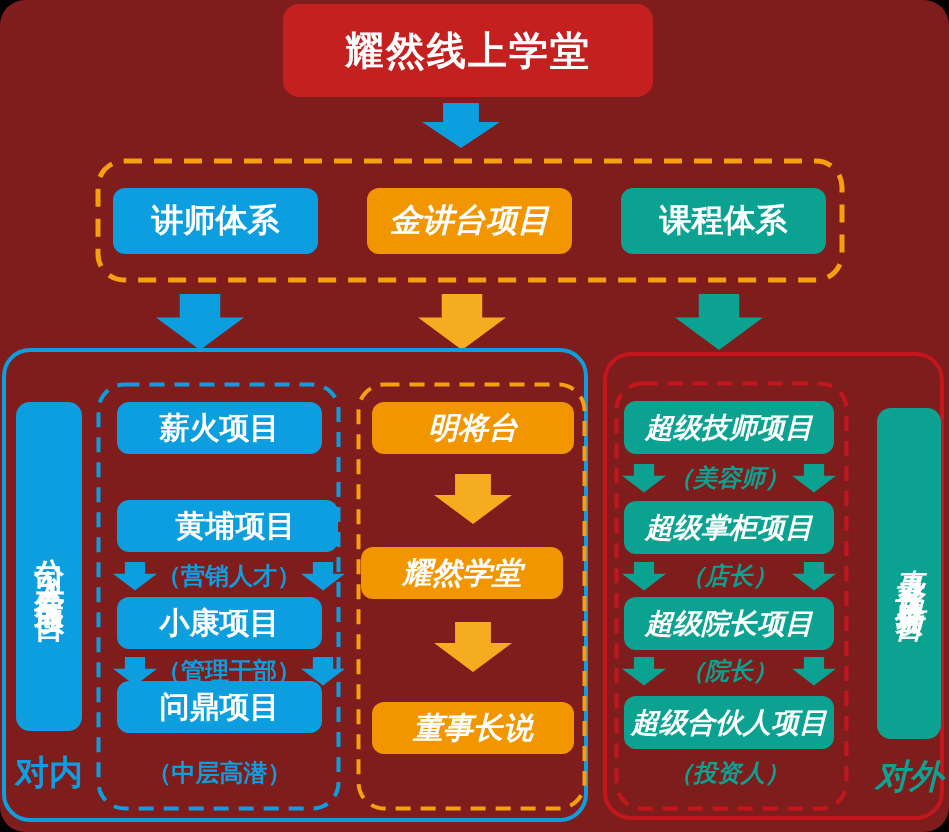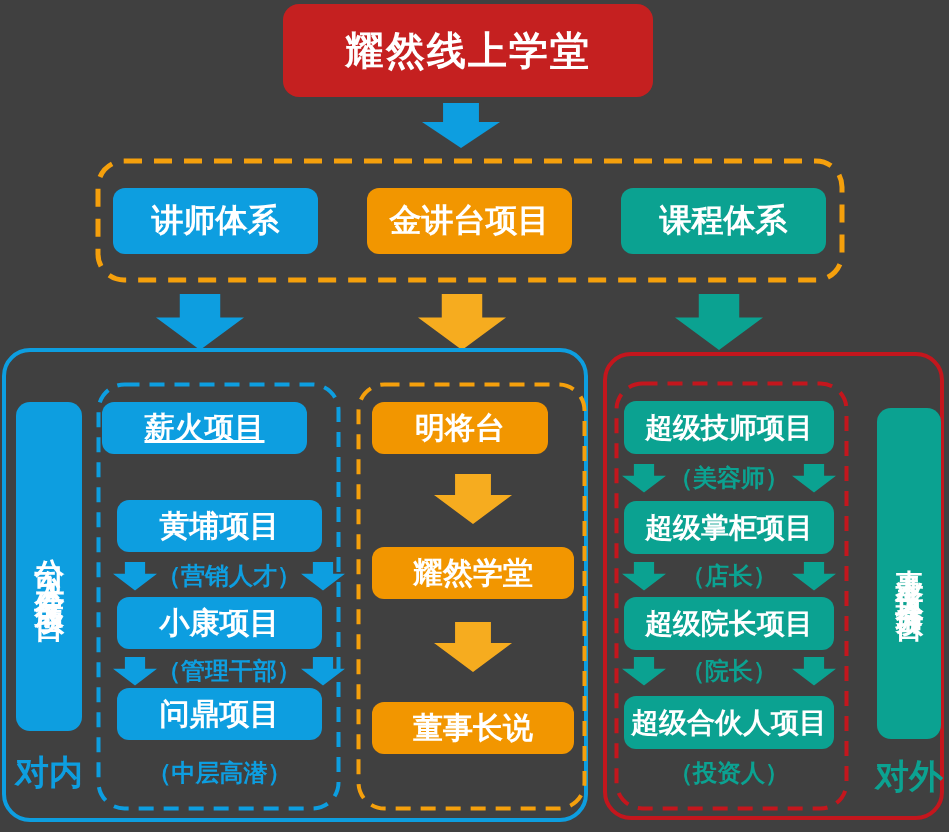--- a/index.html
+++ b/index.html
@@ -1,23 +1,24 @@
 <!DOCTYPE html>
 <html><head>
 <meta charset="utf-8">
 <style>
   html,body{margin:0;padding:0;background:#000;}
   .canvas{
-    position:relative;width:949px;height:832px;background:#404040;overflow:hidden;
+    position:relative;width:949px;height:832px;background:#7f1d1d;overflow:hidden;
     font-family:"Liberation Sans","DejaVu Sans",sans-serif;
+    border-radius:25px;
   }
   .abs{position:absolute;}
   
   .bg-blue{background:#0D9EE0;}
-  .bg-orange{background:#F29600;}
+  .bg-orange{background:#F29600;font-style:italic;}
   .bg-orange-lt{background:#F6AC1F;}
   .bg-teal{background:#0BA291;}
   .bg-red{background:#C52020;}
   .t-blue{color:#0D9EE0;}
   .t-teal{color:#0BA291;}
   
   .node{
     border-radius:12px;color:#fff;font-weight:700;
     display:flex;align-items:center;justify-content:center;
     text-align:center;white-space:nowrap;
@@ -29,21 +30,21 @@
   .sys-box{width:205px;height:66px;font-size:32px;border-radius:12px;}
   .step-box{width:205px;height:52px;font-size:30px;}
   .step-box-r{width:210px;height:53px;font-size:28px;}
   
   .arrow{
     clip-path:polygon(27% 0,73% 0,73% 42%,100% 42%,50% 100%,0 42%,27% 42%);
   }
   
   .cont{border-radius:28px;box-sizing:border-box;}
   .cont-blue{border:4px solid #0D9EE0;}
-  .cont-red{border:4px solid #C4161D;}
+  .cont-red{border:4px solid #C4161D;font-style:italic;}
   
   .dash-svg{position:absolute;left:0;top:0;}
   
   .vbar{
     border-radius:14px;display:flex;align-items:center;justify-content:center;
   }
   .vtext{
     writing-mode:vertical-rl;text-orientation:upright;
     color:#fff;font-weight:700;white-space:nowrap;
   }
@@ -94,58 +95,58 @@
 
     <div class="abs vbar bg-blue" style="left:10px;top:50px;width:66px;height:329px;">
       <span class="vtext vtext-l">公司人才发展项目</span>
     </div>
     <div class="abs side-tag t-blue" style="left:8px;top:398px;width:70px;">对内</div>
 
     <svg class="dash-svg" style="left:90px;top:30px;" width="245" height="429">
       <rect x="2.5" y="2.5" width="240" height="424" rx="26" fill="none" stroke="#0D9EE0" stroke-width="4" stroke-dasharray="15 10"></rect>
     </svg>
 
-    <div class="abs node bg-blue step-box" style="left:96px;top:50px;text-decoration:underline;">
+    <div class="abs node bg-blue step-box" style="left:111px;top:50px;">
       <span>薪火项目</span>
     </div>
 
-    <div class="abs node bg-blue step-box" style="left:111px;top:148px;">
+    <div class="abs node bg-blue step-box" style="left:111px;top:148px;padding-left:16px;">
       <span>黄埔项目</span>
     </div>
     <div class="abs cap-row" style="left:107px;top:208px;width:213px;">
       <span class="sm-arrow arrow bg-blue"></span>
       <span class="cap t-blue">（营销人才）</span>
       <span class="sm-arrow arrow bg-blue"></span>
     </div>
 
     <div class="abs node bg-blue step-box" style="left:111px;top:245px;">
       <span>小康项目</span>
     </div>
     <div class="abs cap-row" style="left:107px;top:303px;width:213px;">
       <span class="sm-arrow arrow bg-blue"></span>
       <span class="cap t-blue">（管理干部）</span>
       <span class="sm-arrow arrow bg-blue"></span>
     </div>
 
-    <div class="abs node bg-blue step-box" style="left:111px;top:336px;">
+    <div class="abs node bg-blue step-box" style="left:111px;top:329px;">
       <span>问鼎项目</span>
     </div>
     <div class="abs cap-row cap-row-center" style="left:107px;top:405px;width:213px;">
       <span class="cap t-blue">（中层高潜）</span>
     </div>
 
     <svg class="dash-svg" style="left:350px;top:30px;" width="231" height="429">
       <rect x="2.5" y="2.5" width="226" height="424" rx="26" fill="none" stroke="#F5A00C" stroke-width="4" stroke-dasharray="15 10"></rect>
     </svg>
 
-    <div class="abs node bg-orange step-box" style="left:366px;top:50px;width:176px;">
+    <div class="abs node bg-orange step-box" style="left:366px;top:50px;width:202px;">
       <span>明将台</span>
     </div>
     <div class="abs arrow bg-orange-lt" style="left:428px;top:122px;width:78px;height:50px;"></div>
-    <div class="abs node bg-orange step-box" style="left:366px;top:195px;width:202px;">
+    <div class="abs node bg-orange step-box" style="left:355px;top:195px;width:202px;">
       <span>耀然学堂</span>
     </div>
     <div class="abs arrow bg-orange-lt" style="left:428px;top:270px;width:78px;height:50px;"></div>
     <div class="abs node bg-orange step-box" style="left:366px;top:350px;width:202px;">
       <span>董事长说</span>
     </div>
   </div>
 
   <div class="abs cont cont-red" style="left:603px;top:352px;width:341px;height:468px;">
 

